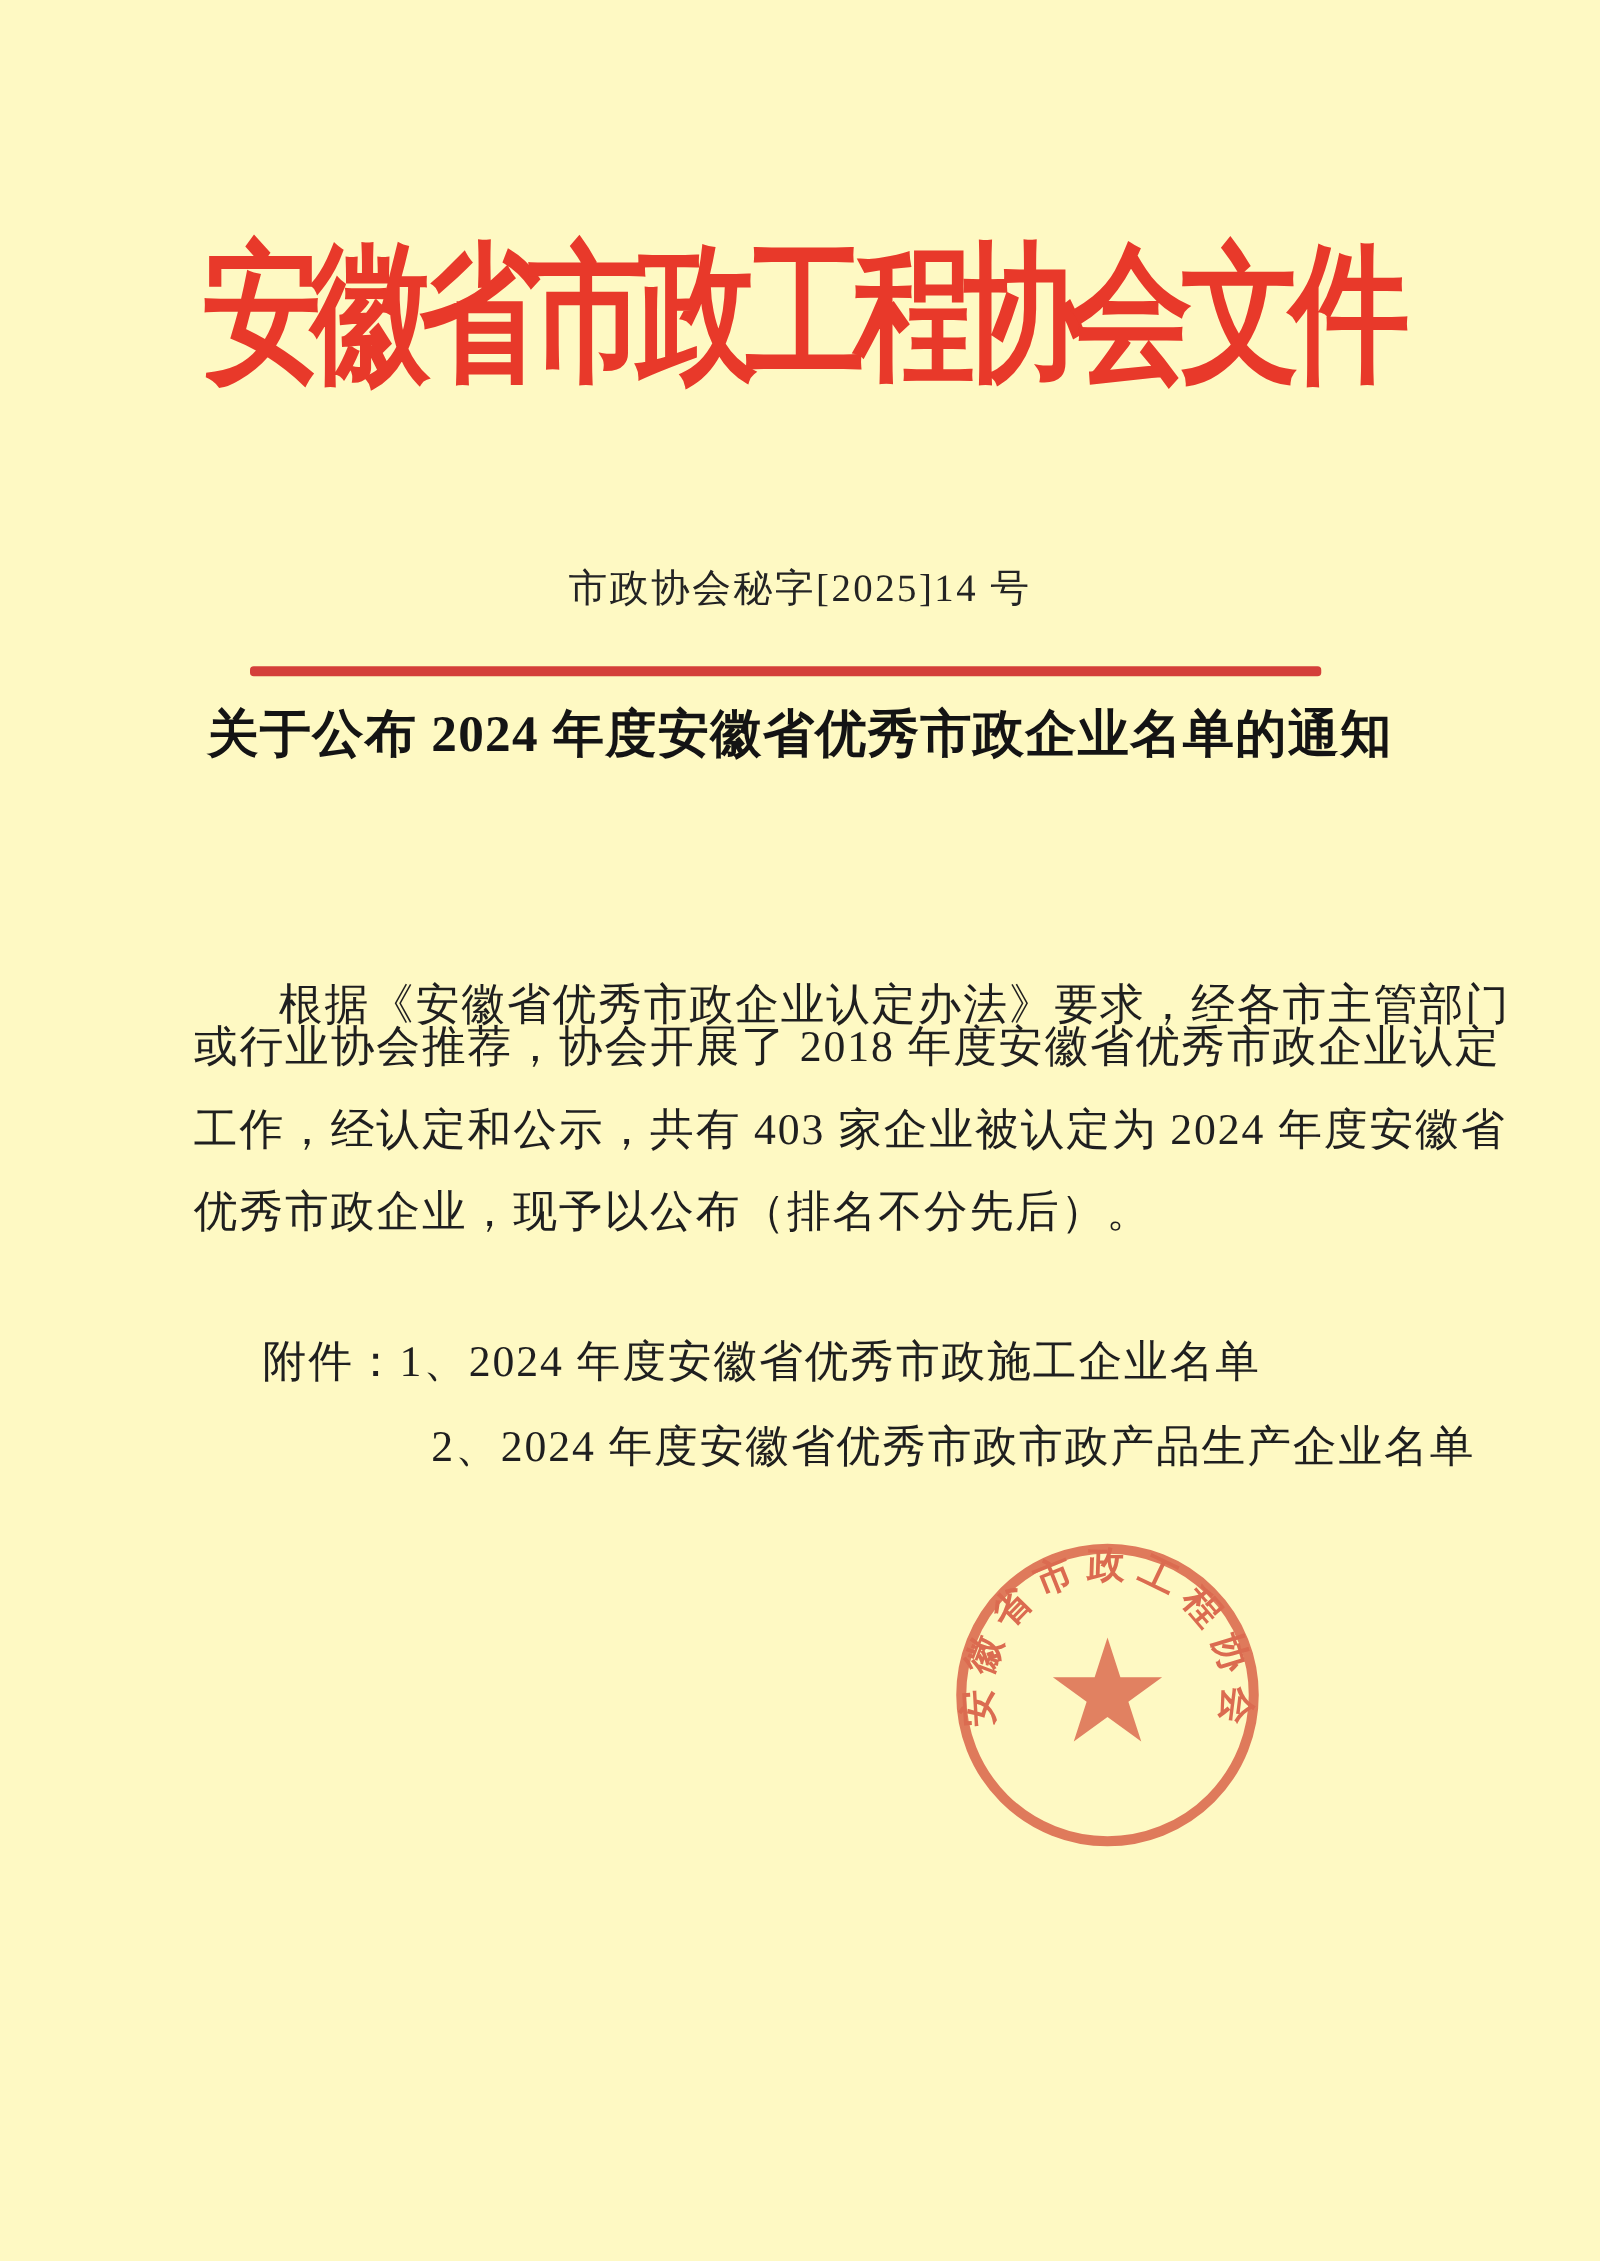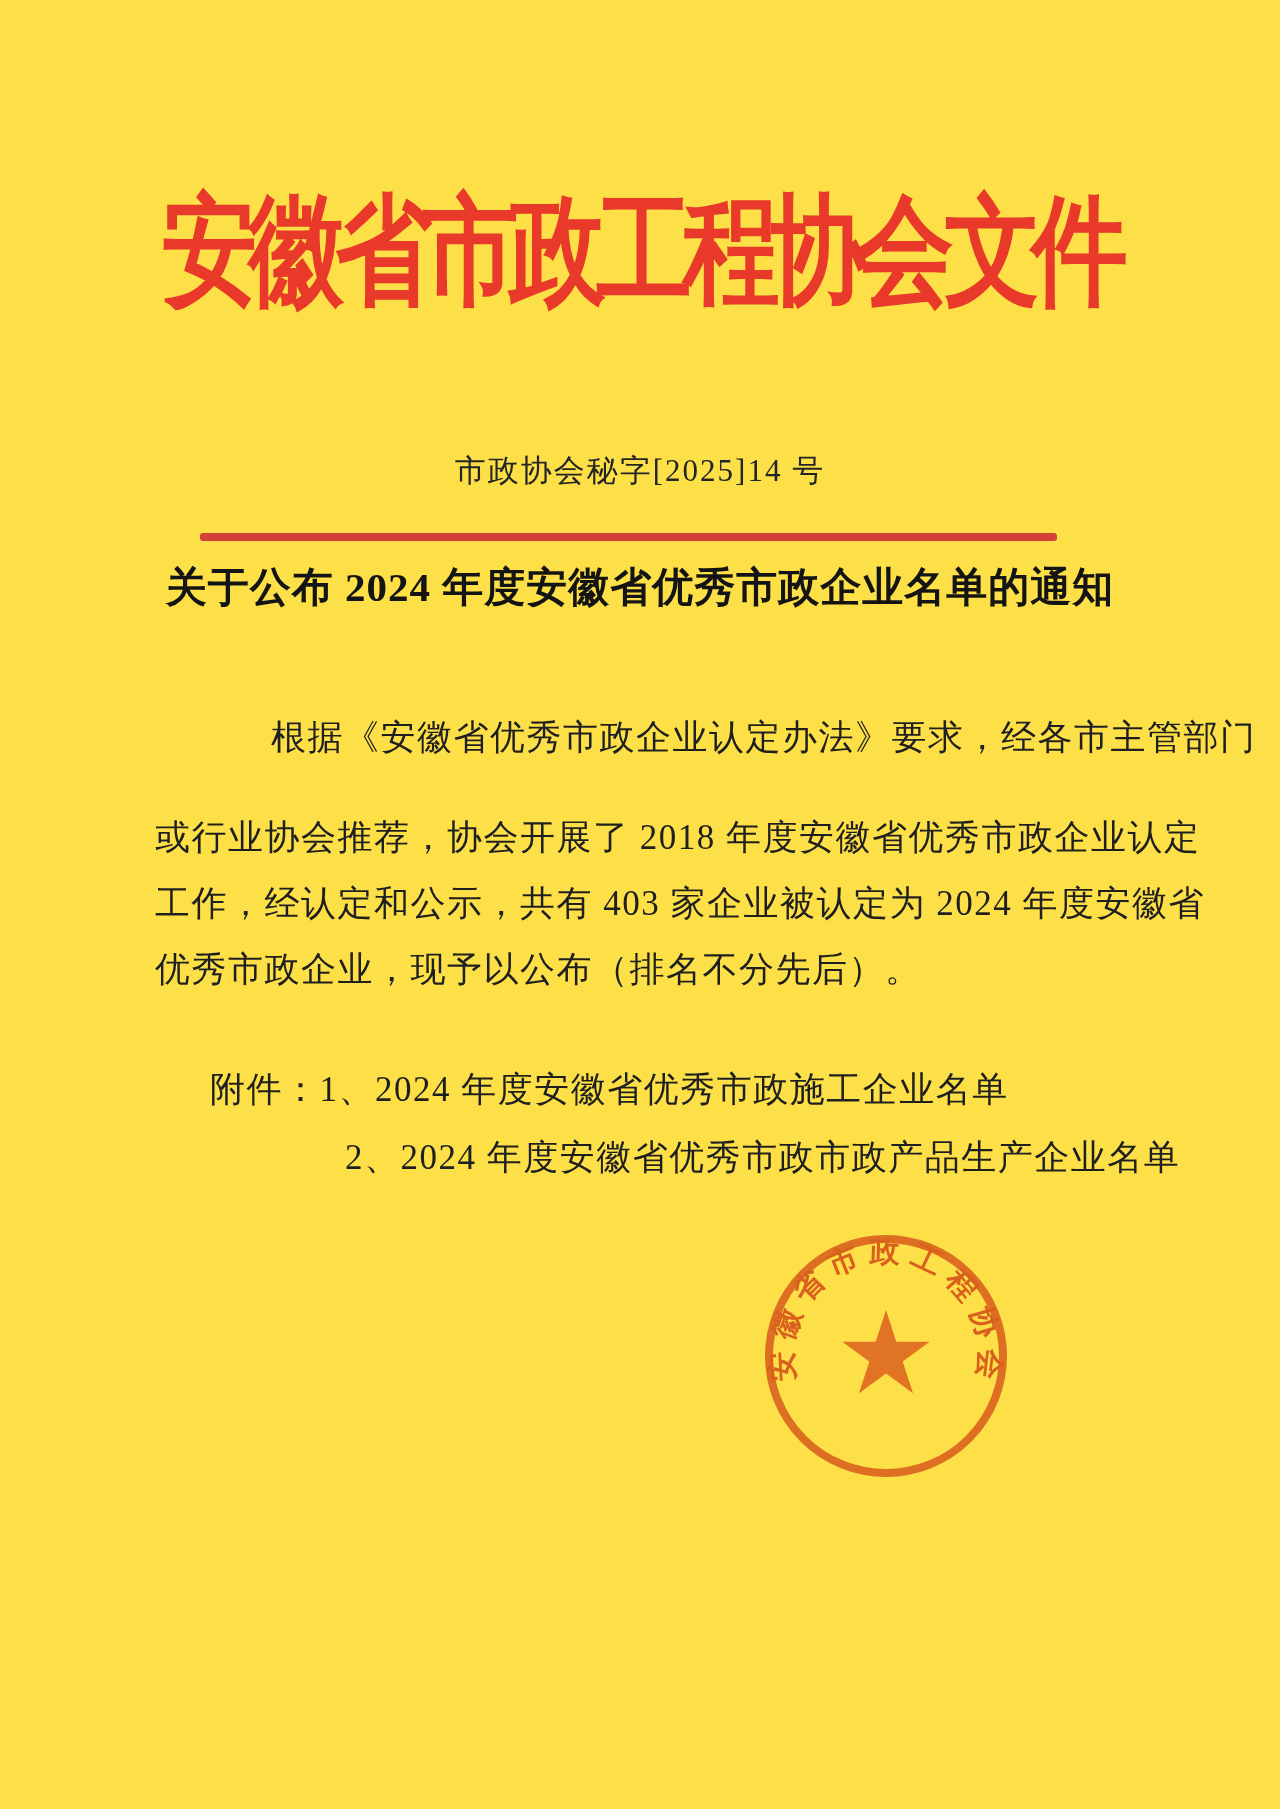--- a/index.html
+++ b/index.html
@@ -1,20 +1,20 @@
 <!DOCTYPE html>
 <html><head>
 <meta charset="utf-8">
 <style>
   html,body { margin:0; padding:0; }
   body { background:#ffffff; }
   .page {
     position:relative;
     width:1280px; height:1809px;
-    background:#fde047;
+    background:#fef9c3;
     overflow:hidden;
     font-family:"Liberation Serif","DejaVu Serif",serif;
     color:#1f1f1f;
   }
   .org-title {
     position:absolute; top:172px; left:0; width:100%;
     text-align:center;
     font-size:96px; font-weight:700;
     color:#e8392a;
     letter-spacing:-9px;
@@ -46,21 +46,21 @@
   .salutation {
     position:absolute; left:157px; top:680px;
     font-size:35px; letter-spacing:2px;
     font-weight:600;
   }
   .body-line {
     position:absolute; left:155px;
     font-size:35px; letter-spacing:1.5px;
     white-space:nowrap;
   }
-  .bl-0 { left:223px; top:714px;margin-left:48px; }
+  .bl-0 { left:223px; top:780px; }
   .bl-1 { top:814px; }
   .bl-2 { top:880px; }
   .bl-3 { top:946px; }
   .attach-0 {
     position:absolute; left:210px; top:1066px;
     font-size:35px; letter-spacing:1.5px; white-space:nowrap;
   }
   .attach-1 {
     position:absolute; left:345px; top:1134px;
     font-size:35px; letter-spacing:1.5px; white-space:nowrap;

